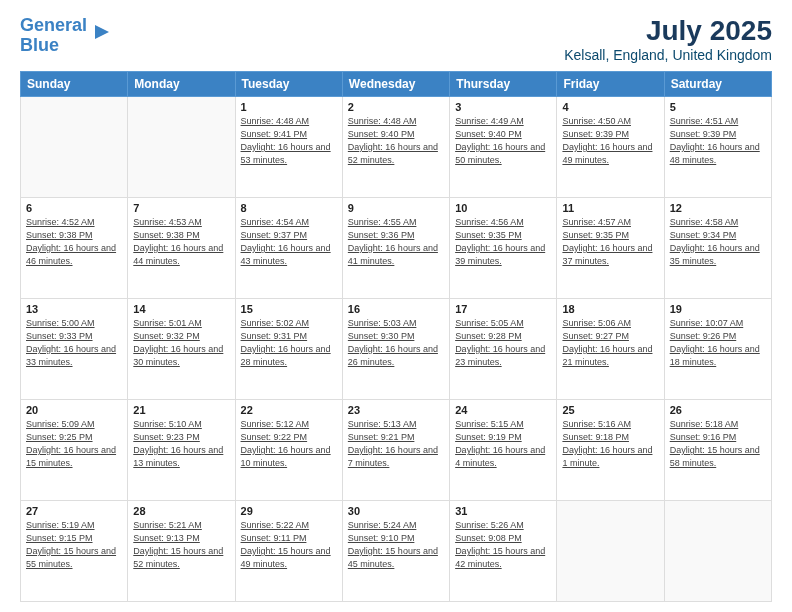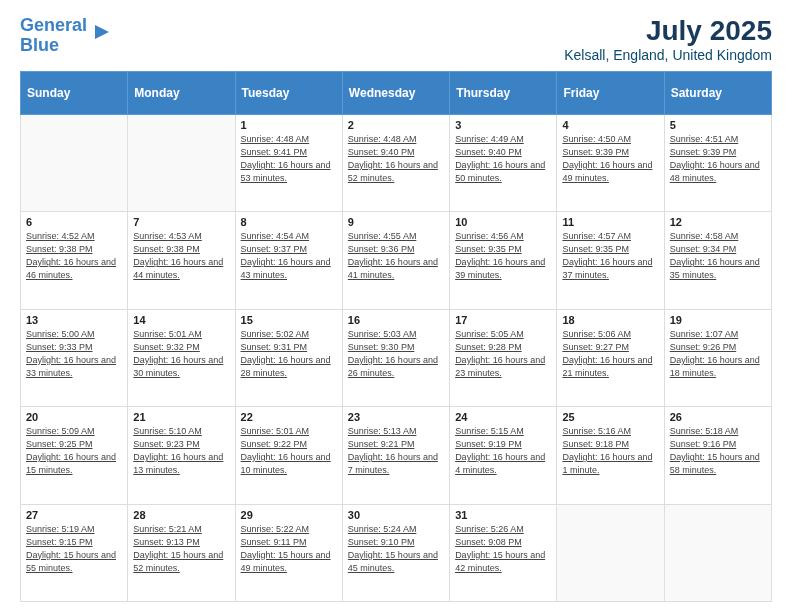--- a/index.html
+++ b/index.html
@@ -56,21 +56,21 @@
       border-collapse: collapse;
       width: 100%;
       table-layout: fixed;
     }
     .calendar th {
       background-color: #3b82c4;
       color: #fff;
       font-size: 12px;
       font-weight: bold;
       text-align: left;
-      padding: 14px 6px;
+      padding: 5px 6px;
       border: 1px solid #5a9ad4;
     }
     .calendar td {
       vertical-align: top;
       font-size: 9.5px;
       color: #333;
       padding: 4px 5px;
       border: 1px solid #ddd;
       height: 88px;
     }
@@ -240,41 +240,41 @@
 Daylight: 16 hours and 23 minutes.</div>
           </td>
           <td>
             <span class="day-number">18</span>
             <div class="day-info">Sunrise: 5:06 AM
 Sunset: 9:27 PM
 Daylight: 16 hours and 21 minutes.</div>
           </td>
           <td>
             <span class="day-number">19</span>
-            <div class="day-info">Sunrise: 1:07 AM
+            <div class="day-info">Sunrise: 10:07 AM
 Sunset: 9:26 PM
 Daylight: 16 hours and 18 minutes.</div>
           </td>
         </tr>
         <tr>
           <td>
             <span class="day-number">20</span>
             <div class="day-info">Sunrise: 5:09 AM
 Sunset: 9:25 PM
 Daylight: 16 hours and 15 minutes.</div>
           </td>
           <td>
             <span class="day-number">21</span>
             <div class="day-info">Sunrise: 5:10 AM
 Sunset: 9:23 PM
 Daylight: 16 hours and 13 minutes.</div>
           </td>
           <td>
             <span class="day-number">22</span>
-            <div class="day-info">Sunrise: 5:01 AM
+            <div class="day-info">Sunrise: 5:12 AM
 Sunset: 9:22 PM
 Daylight: 16 hours and 10 minutes.</div>
           </td>
           <td>
             <span class="day-number">23</span>
             <div class="day-info">Sunrise: 5:13 AM
 Sunset: 9:21 PM
 Daylight: 16 hours and 7 minutes.</div>
           </td>
           <td>

